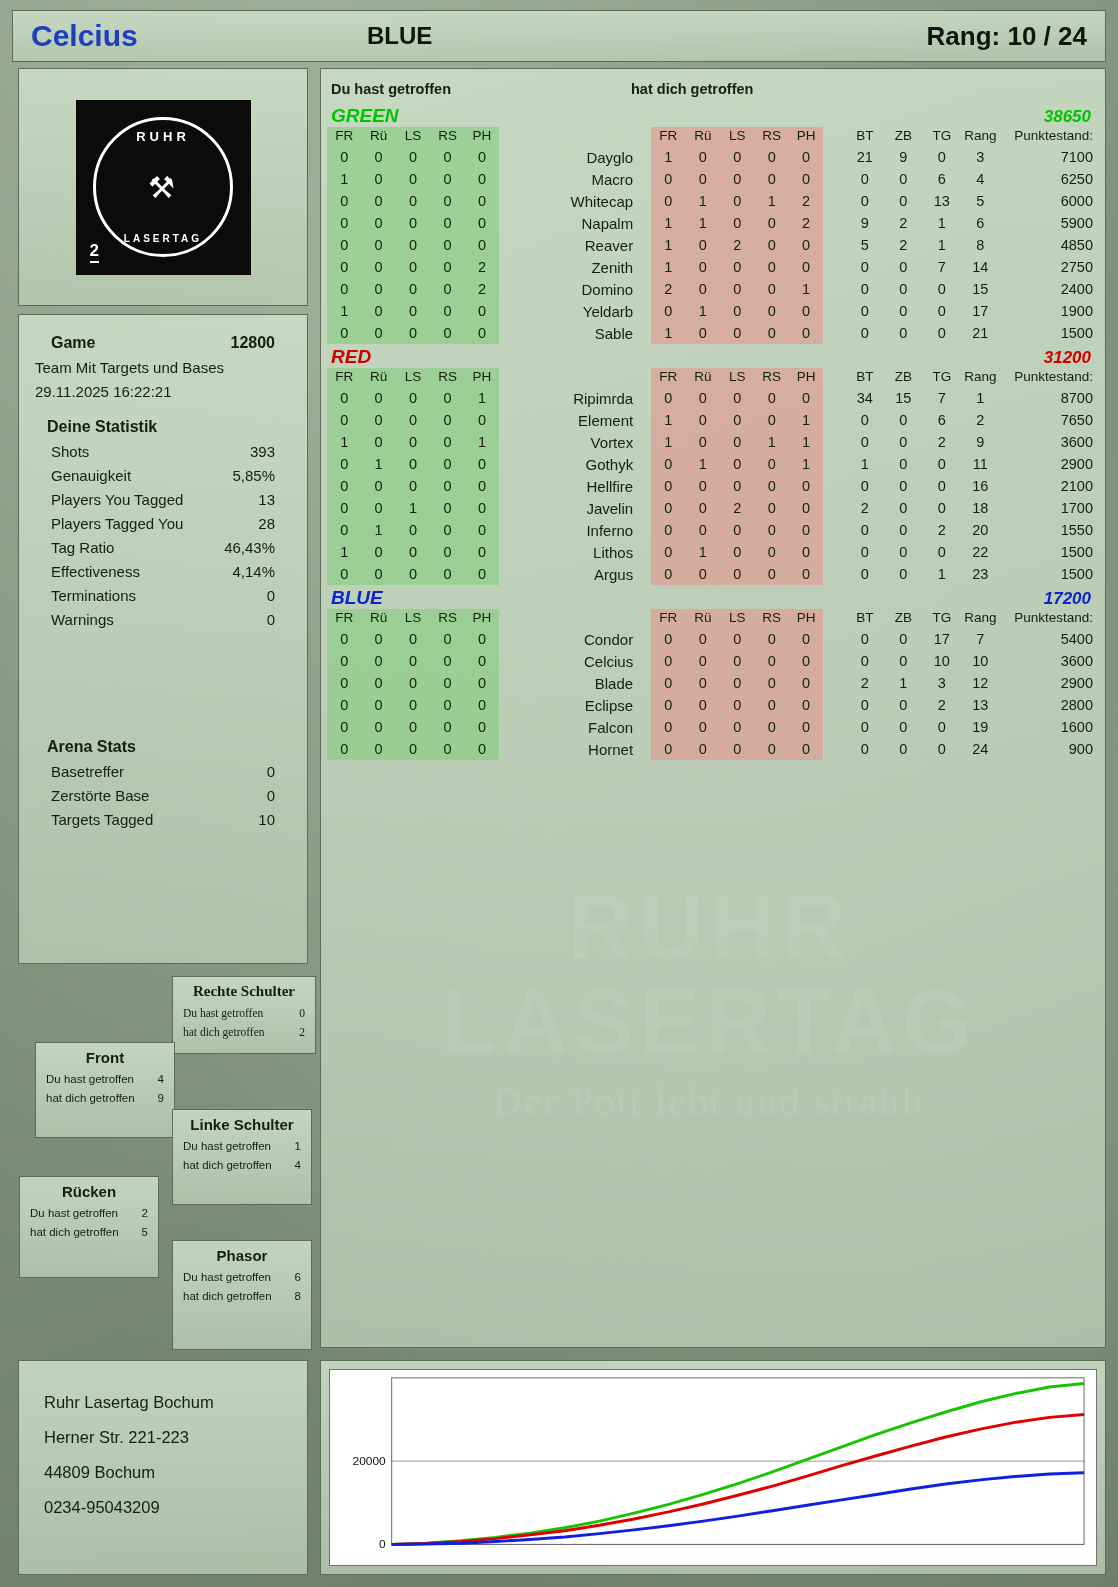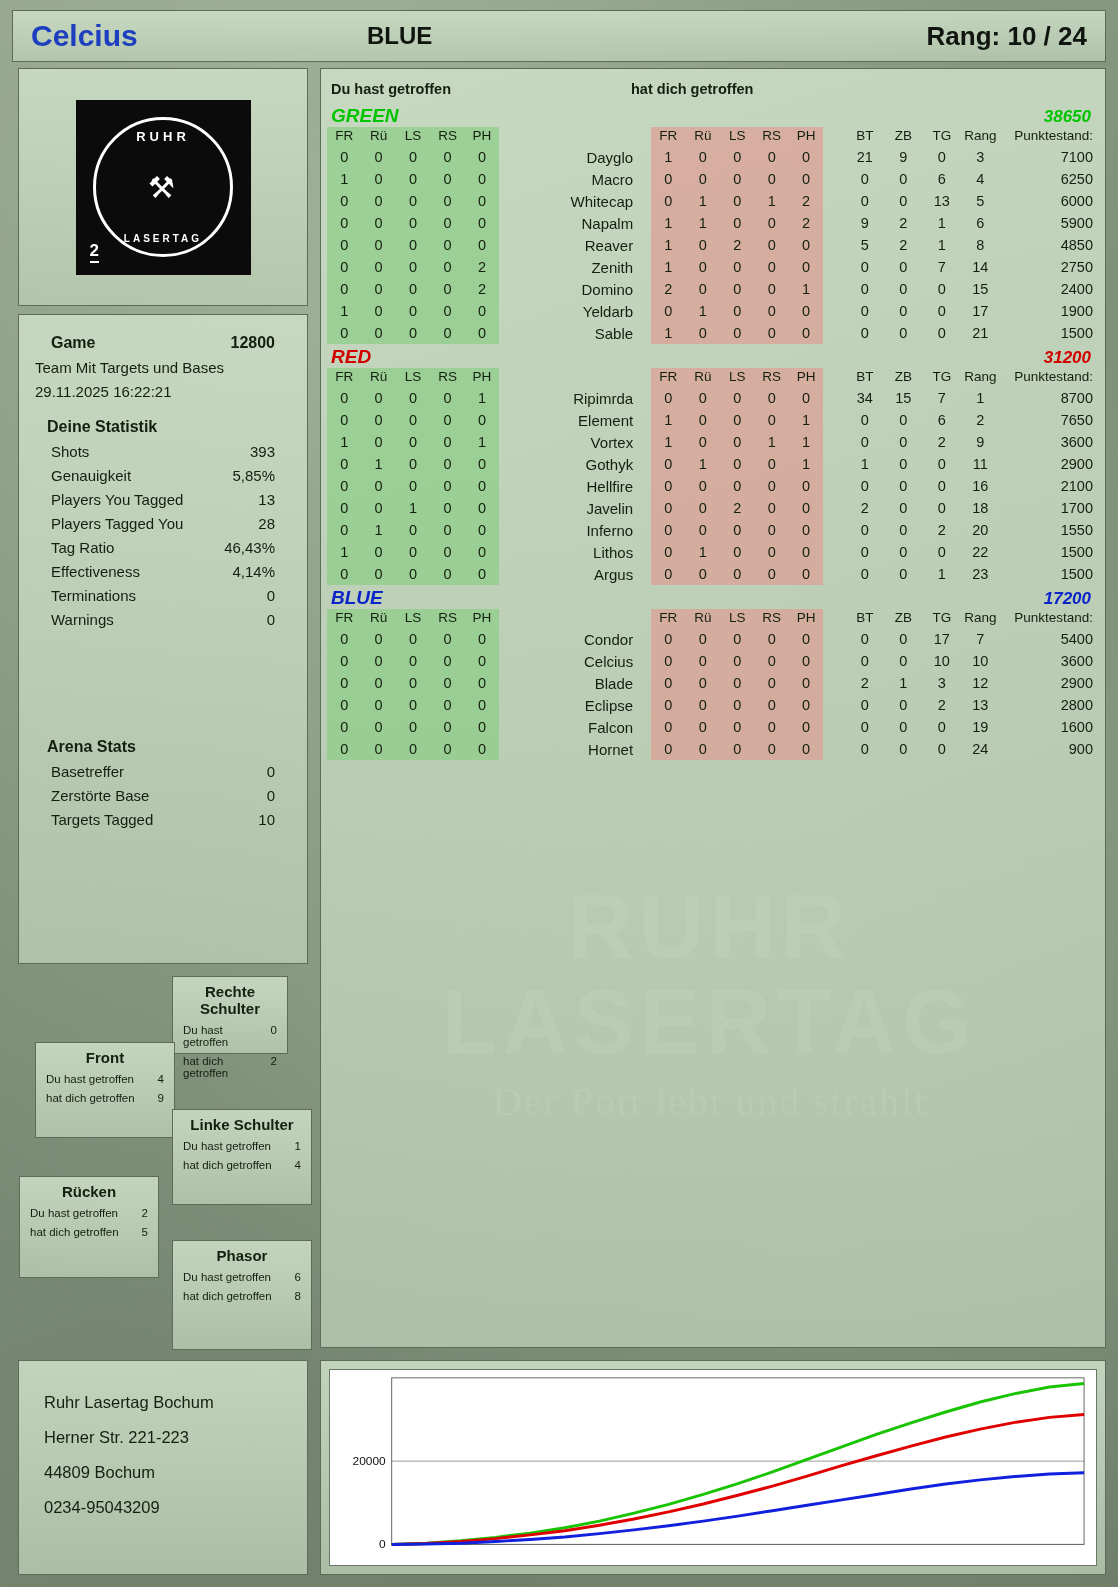--- a/index.html
+++ b/index.html
@@ -59,21 +59,21 @@
   #statsPanel { left:18px; top:314px; width:290px; height:650px; padding:12px 16px; }
   .row { display:flex; justify-content:space-between; font-size:15px; color:#14200f; margin:7px 16px;}
   .row.b { font-weight:bold; font-size:16px; }
   .sec-title { font-weight:bold; font-size:16px; margin:18px 12px 6px; color:#14200f;}
   .plain { font-size:15px; color:#14200f; margin:7px 0;}
 
   
   .hitbox { padding:6px 10px 8px; }
   .hitbox .h { font-weight:bold; font-size:15px; text-align:center; margin-bottom:4px; color:#14200f;}
   .hitbox .l { display:flex; justify-content:space-between; font-size:11.5px; color:#14200f; margin:7px 0;}
-  #hbRS { left:172px; top:976px; width:116px; height:78px; }
+  #hbRS { left:172px; top:976px; width:144px; height:78px;font-family:Liberation Serif, serif; }
   #hbFront { left:18px; top:1042px; width:140px; height:96px;margin-left:17px; }
   #hbLS { left:172px; top:1109px; width:140px; height:96px; }
   #hbBack { left:19px; top:1176px; width:140px; height:102px; }
   #hbPhasor { left:172px; top:1240px; width:140px; height:110px; }
 
   #addrPanel { left:18px; top:1360px; width:290px; height:215px; padding:16px 18px; }
   .addr { font-size:16.5px; color:#14200f; margin:16px 7px; }
 
   
   #tablePanel { left:320px; top:68px; width:786px; height:1280px; padding:8px 6px 0 6px; }

